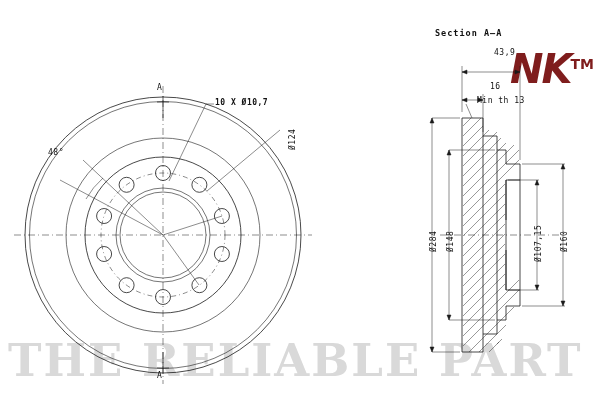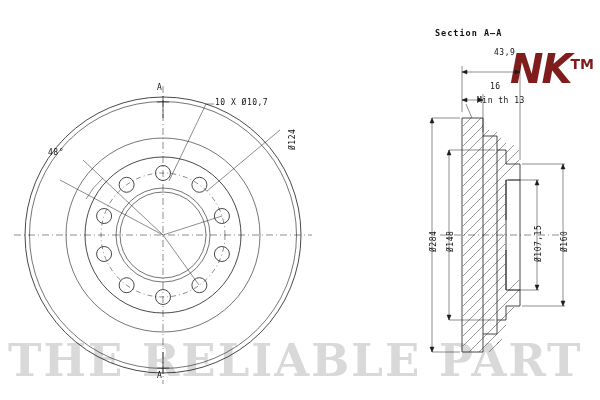--- a/index.html
+++ b/index.html
@@ -244,21 +244,21 @@
         </g>
       </g>
     </g>
   </svg>
 
   <div class="lbl" id="section-title" style="left:435px; top:22px;margin-top:6px;">Section A–A</div>
 
   <div class="lbl" style="left:157px; top:83px;">A</div>
   <div class="lbl" style="left:157px; top:371px;">A</div>
 
-  <div class="lbl" style="left:215px; top:98px;">10 X Ø10,7</div>
+  <div class="lbl" style="left:215px; top:98px;font-weight:bold;">10 X Ø10,7</div>
   <div class="lbl rot" style="left:288px; top:150px;">Ø124</div>
   <div class="lbl" style="left:48px; top:148px;">48°</div>
 
   <div class="lbl" style="left:494px; top:48px;">43,9</div>
   <div class="lbl" style="left:466px; top:82px;margin-left:24px;">16</div>
   <div class="lbl" style="left:437px; top:96px;padding-left:40px;">Min th 13</div>
 
   <div class="lbl rot" style="left:429px; top:252px;">Ø284</div>
   <div class="lbl rot" style="left:446px; top:252px;">Ø148</div>
   <div class="lbl rot" style="left:534px; top:262px;">Ø107,15</div>

